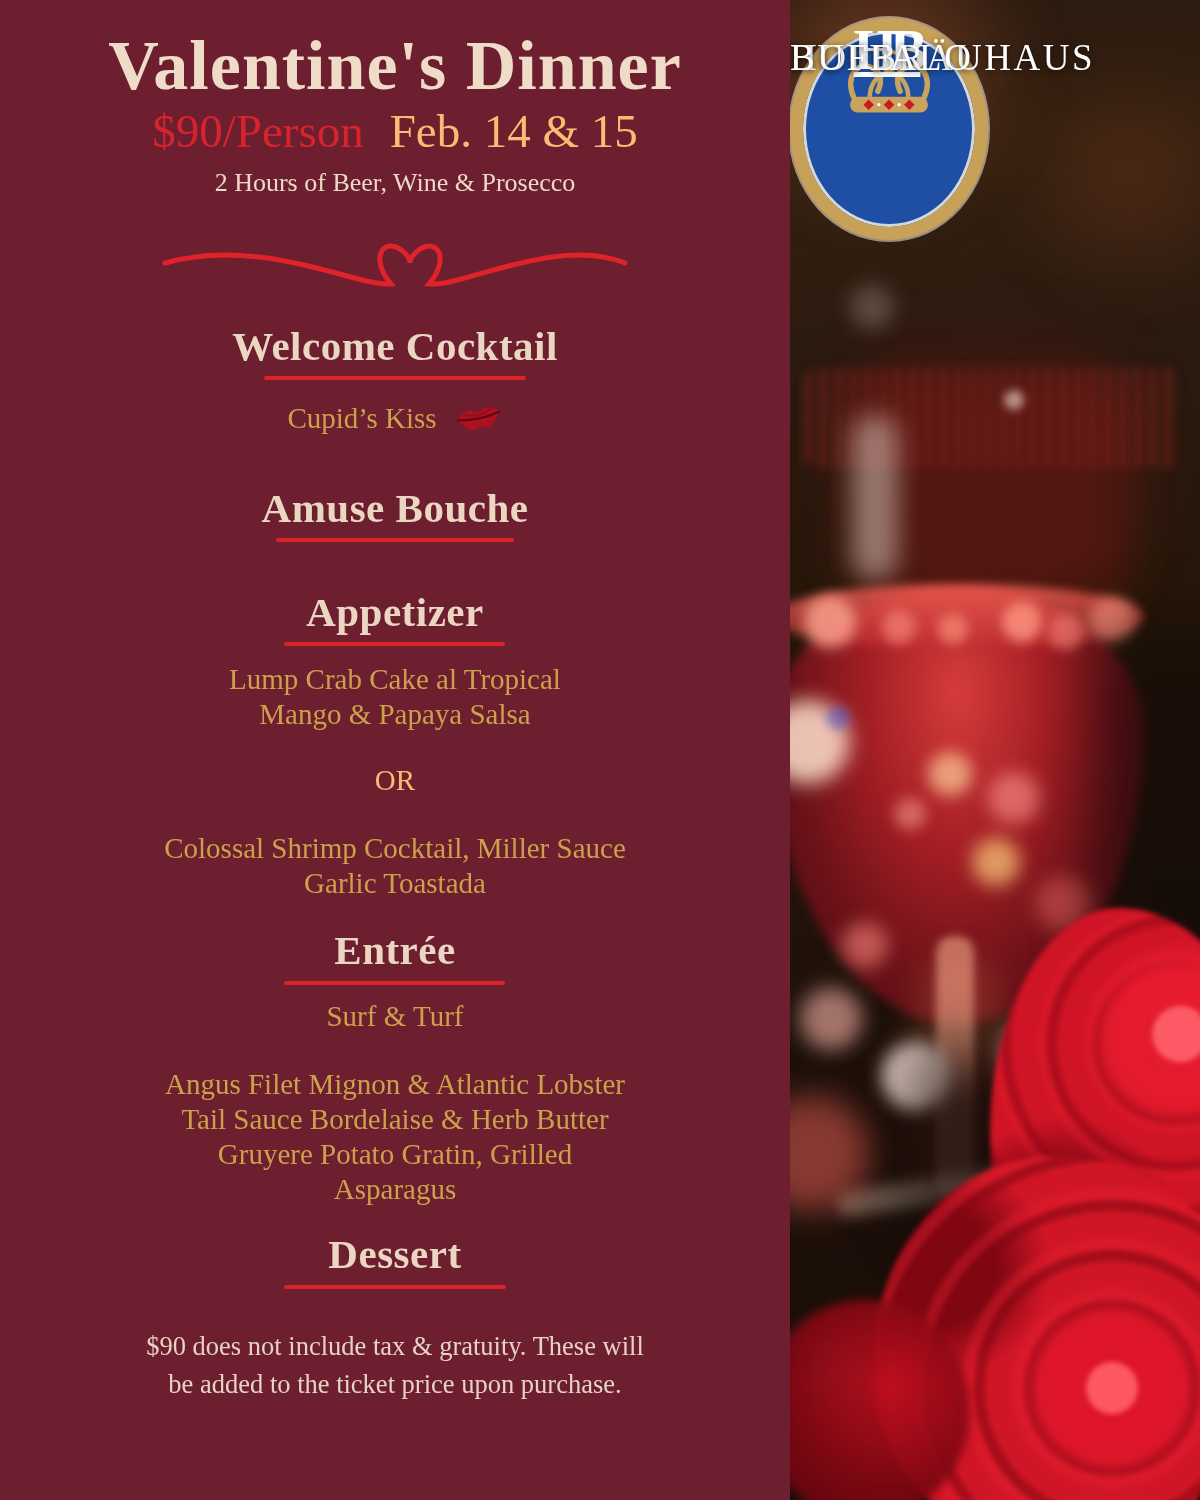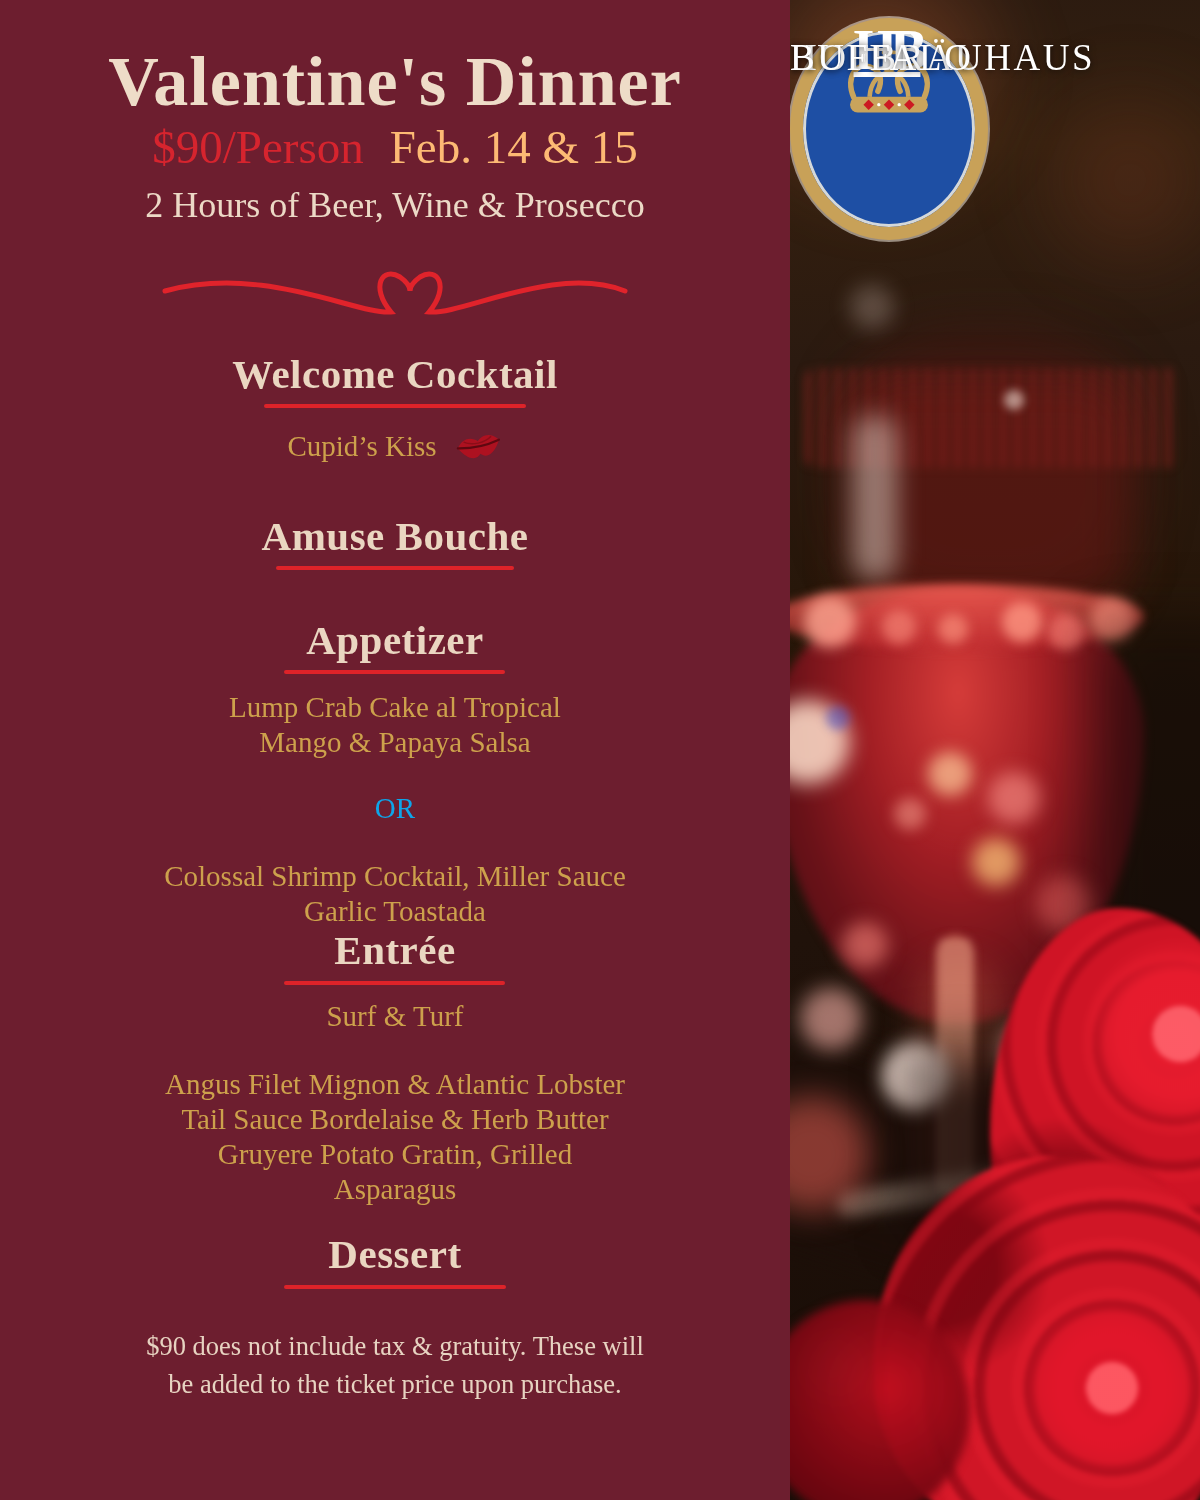--- a/index.html
+++ b/index.html
@@ -4,54 +4,54 @@
 <style>
   html,body{margin:0;padding:0;background:#222;}
   .poster{
     width:1200px;height:1500px;display:flex;flex-direction:row;overflow:hidden;
     font-family:"Liberation Serif","DejaVu Serif",serif;position:relative;
   }
   
   .menu-panel{
     width:790px;height:1500px;background:#6d1e2f;color:#eedcc8;
     display:flex;flex-direction:column;align-items:center;text-align:center;
-    box-sizing:border-box;padding-top:40px;flex:none;
+    box-sizing:border-box;padding-top:24px;flex:none;
   }
   .title{
     font-size:70px;font-weight:700;line-height:1.04;margin:6px 0 0;
     color:#eedcc8;letter-spacing:1px;
   }
   .price-row{margin-top:4px;font-size:47px;line-height:1.05;display:flex;gap:26px;align-items:baseline;}
   .price{color:#d6242e;}
   .dates{color:#fdba74;}
-  .hours{margin-top:12px;font-size:36px;color:#ecd9c6;}
+  .hours{margin-top:12px;font-size:26px;color:#ecd9c6;}
   .divider{margin-top:32px;line-height:0;}
   .section{display:flex;flex-direction:column;align-items:center;}
   .heading{
     font-size:41px;font-weight:700;color:#ead6c1;line-height:1.1;letter-spacing:.5px;
   }
   .rule{height:4px;background:#dd2329;border-radius:2px;margin-top:7px;}
   .item{
     color:#cda14c;font-size:29px;line-height:1.2;white-space:pre-line;max-width:700px;
   }
-  .or{color:#0ea5e9;font-size:29px;}
+  .or{color:#fdba74;font-size:29px;}
   .cupid-row{display:flex;align-items:center;gap:18px;margin-top:21px;}
   .dessert-item{font-size:31px;line-height:1.55;}
   .footer-note{
     margin-top:38px;color:#e7d3c1;font-size:26.5px;line-height:1.45;white-space:pre-line;
   }
   
   .s-welcome{margin-top:36px;}
   .s-amuse{margin-top:50px;}
   .s-amuse .item{margin-top:24px;}
   .s-appetizer{margin-top:48px;}
   .s-appetizer .item-1{margin-top:16px;}
   .s-appetizer .or{margin-top:32px;}
   .s-appetizer .item-2{margin-top:34px;}
-  .s-entree{}
+  .s-entree{margin-top:28px;}
   .s-entree .item-1{margin-top:14px;}
   .s-entree .item-2{margin-top:34px;}
   .s-dessert{margin-top:26px;}
   .s-dessert .item{margin-top:14px;}
   .rule-w{width:262px;} .rule-a{width:238px;} .rule-p{width:221px;}
   .rule-e{width:221px;} .rule-d{width:222px;}
 
   
   .photo-panel{
     width:410px;height:1500px;position:relative;overflow:hidden;flex:none;

